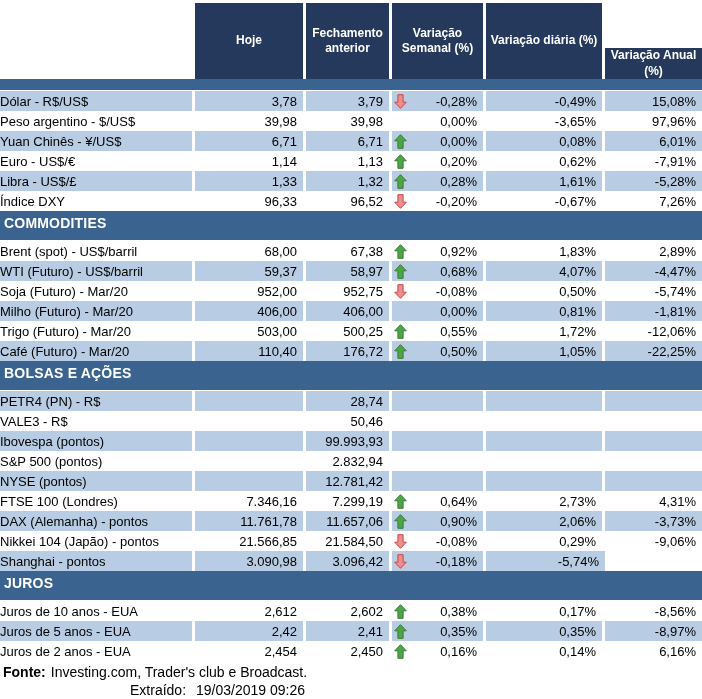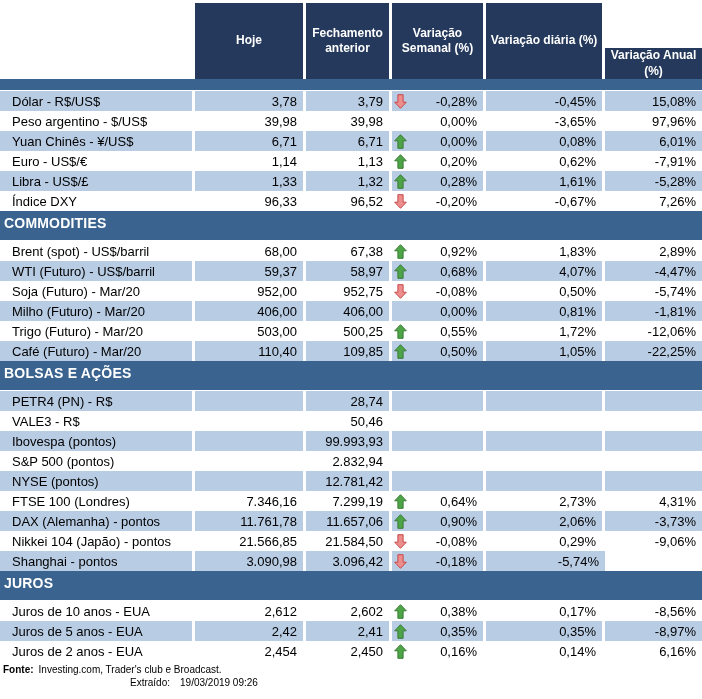--- a/index.html
+++ b/index.html
@@ -12,27 +12,27 @@
          border-right:3px solid #fff;padding:0 1px;box-sizing:border-box;}
   .hcell:last-child{border-right:none;margin-top:45px;}
   .hcell.corner{background:#fff;border-right:none;}
   .band{height:30px;background:var(--section-bg,#3A648F);color:#fff;font-weight:bold;font-size:14px;
         padding:4px 0 0 4px;box-sizing:border-box;border-bottom:1px solid #fff;letter-spacing:.2px;}
   .row{height:20px;font-size:13px;}
   .cell{display:flex;align-items:center;justify-content:flex-end;padding-right:6px;
         border-right:3px solid #fff;box-sizing:border-box;white-space:nowrap;overflow:hidden;}
   .cell:last-child{border-right:none;}
   .row.alt .cell{background:var(--row-shaded,#B8CCE4);}
-  .cell.label{justify-content:flex-start;padding-left:12px;padding-right:2px;}
+  .cell.label{justify-content:flex-start;padding-left:0;padding-right:2px;}
   .cell.vd{justify-content:space-between;padding-left:2px;}
   .arw{display:inline-flex;width:13px;height:15px;align-items:center;}
   .arw svg{display:block;}
   .arw.up path{fill:var(--up-fill,#4EA548);stroke:var(--up-stroke,#3A7A35);}
   .arw.down path{fill:var(--down-fill,#ED8E8E);stroke:var(--down-stroke,#C84545);}
-  .footer{font-size:10px;margin-top:3px;}
+  .footer{font-size:14px;margin-top:3px;}
   .f1{margin-left:3px;}
   .f1 .b{font-weight:bold;margin-right:5px;}
   .f2{margin-left:130px;margin-top:2px;}
   .f2 .lbl{margin-right:10px;}
 </style>
 </head>
 <body>
 
 <div class="page">
 
@@ -52,21 +52,21 @@
         <div class="cell">3,78</div>
         <div class="cell">3,79</div>
         <div class="cell vd">
           <span class="arw down">
             <svg width="13" height="15" viewBox="0 0 13 15">
               <path d="M6.5 14.3 L0.7 8.2 L3.9 8.2 L3.9 0.7 L9.1 0.7 L9.1 8.2 L12.3 8.2 Z" stroke-width="1"></path>
             </svg>
           </span>
           <span>-0,28%</span>
         </div>
-        <div class="cell">-0,45%</div>
+        <div class="cell">-0,49%</div>
         <div class="cell">15,08%</div>
       </div>
       <div class="grid row">
         <div class="cell label">Peso argentino - $/US$</div>
         <div class="cell">39,98</div>
         <div class="cell">39,98</div>
         <div class="cell vd">
           <span class="arw"></span>
           <span>0,00%</span>
         </div>
@@ -201,21 +201,21 @@
             </svg>
           </span>
           <span>0,55%</span>
         </div>
         <div class="cell">1,72%</div>
         <div class="cell">-12,06%</div>
       </div>
       <div class="grid row alt">
         <div class="cell label">Café (Futuro) - Mar/20</div>
         <div class="cell">110,40</div>
-        <div class="cell">109,85</div>
+        <div class="cell">176,72</div>
         <div class="cell vd">
           <span class="arw up">
             <svg width="13" height="15" viewBox="0 0 13 15">
               <path d="M6.5 0.7 L12.3 6.8 L9.1 6.8 L9.1 14.3 L3.9 14.3 L3.9 6.8 L0.7 6.8 Z" stroke-width="1"></path>
             </svg>
           </span>
           <span>0,50%</span>
         </div>
         <div class="cell">1,05%</div>
         <div class="cell">-22,25%</div>

